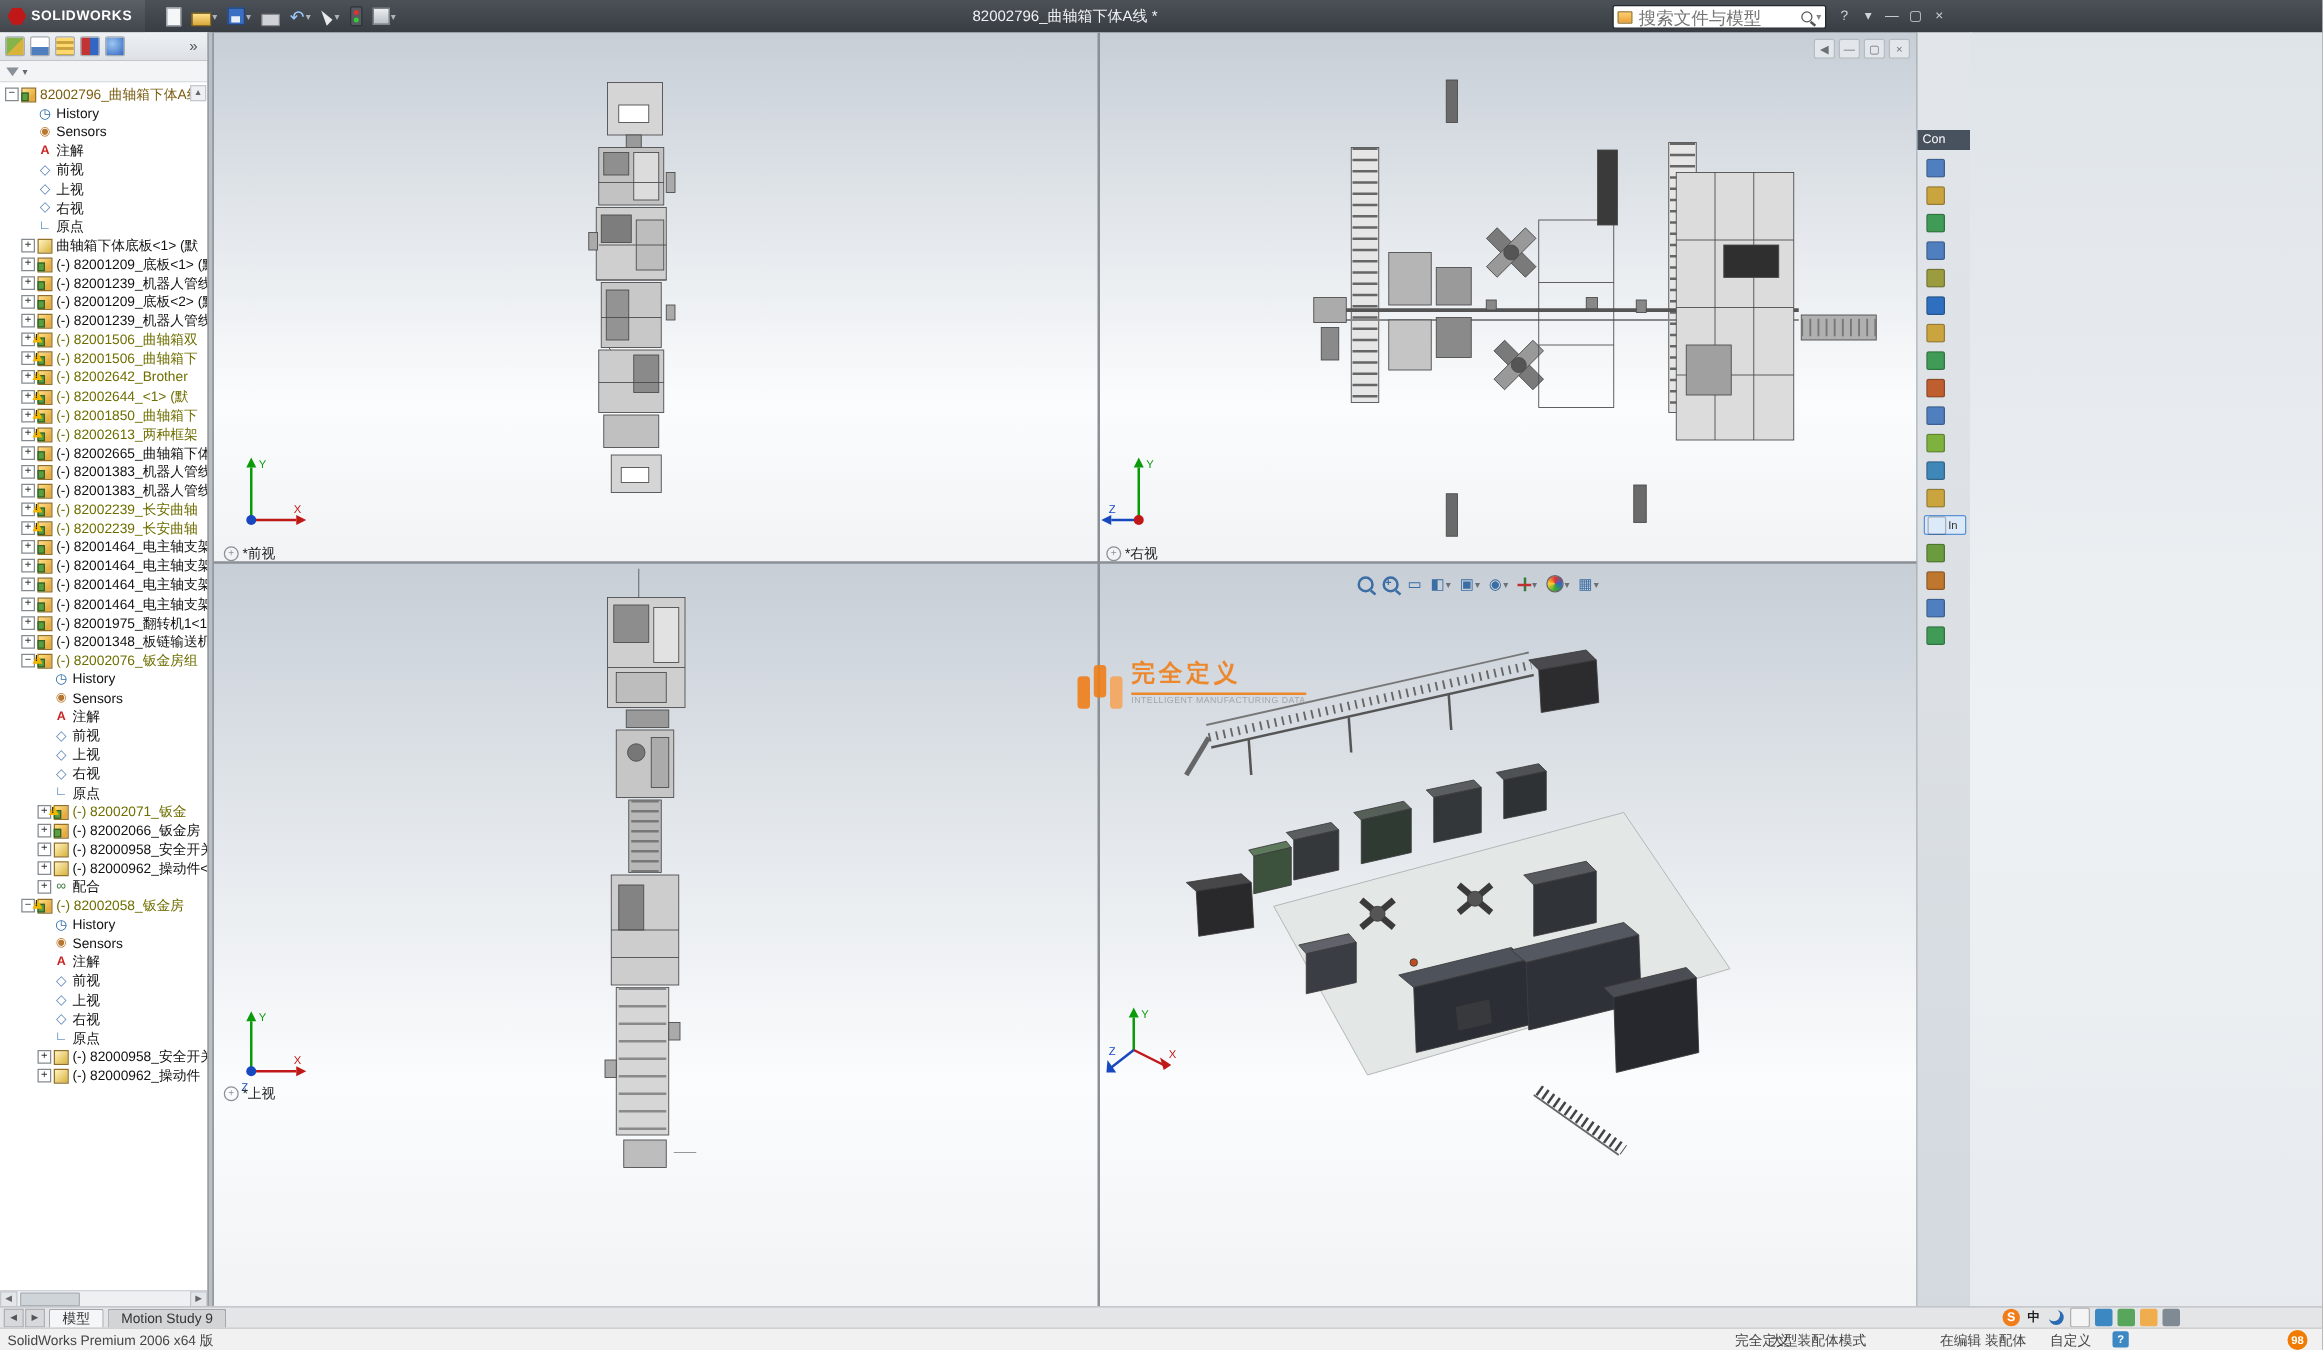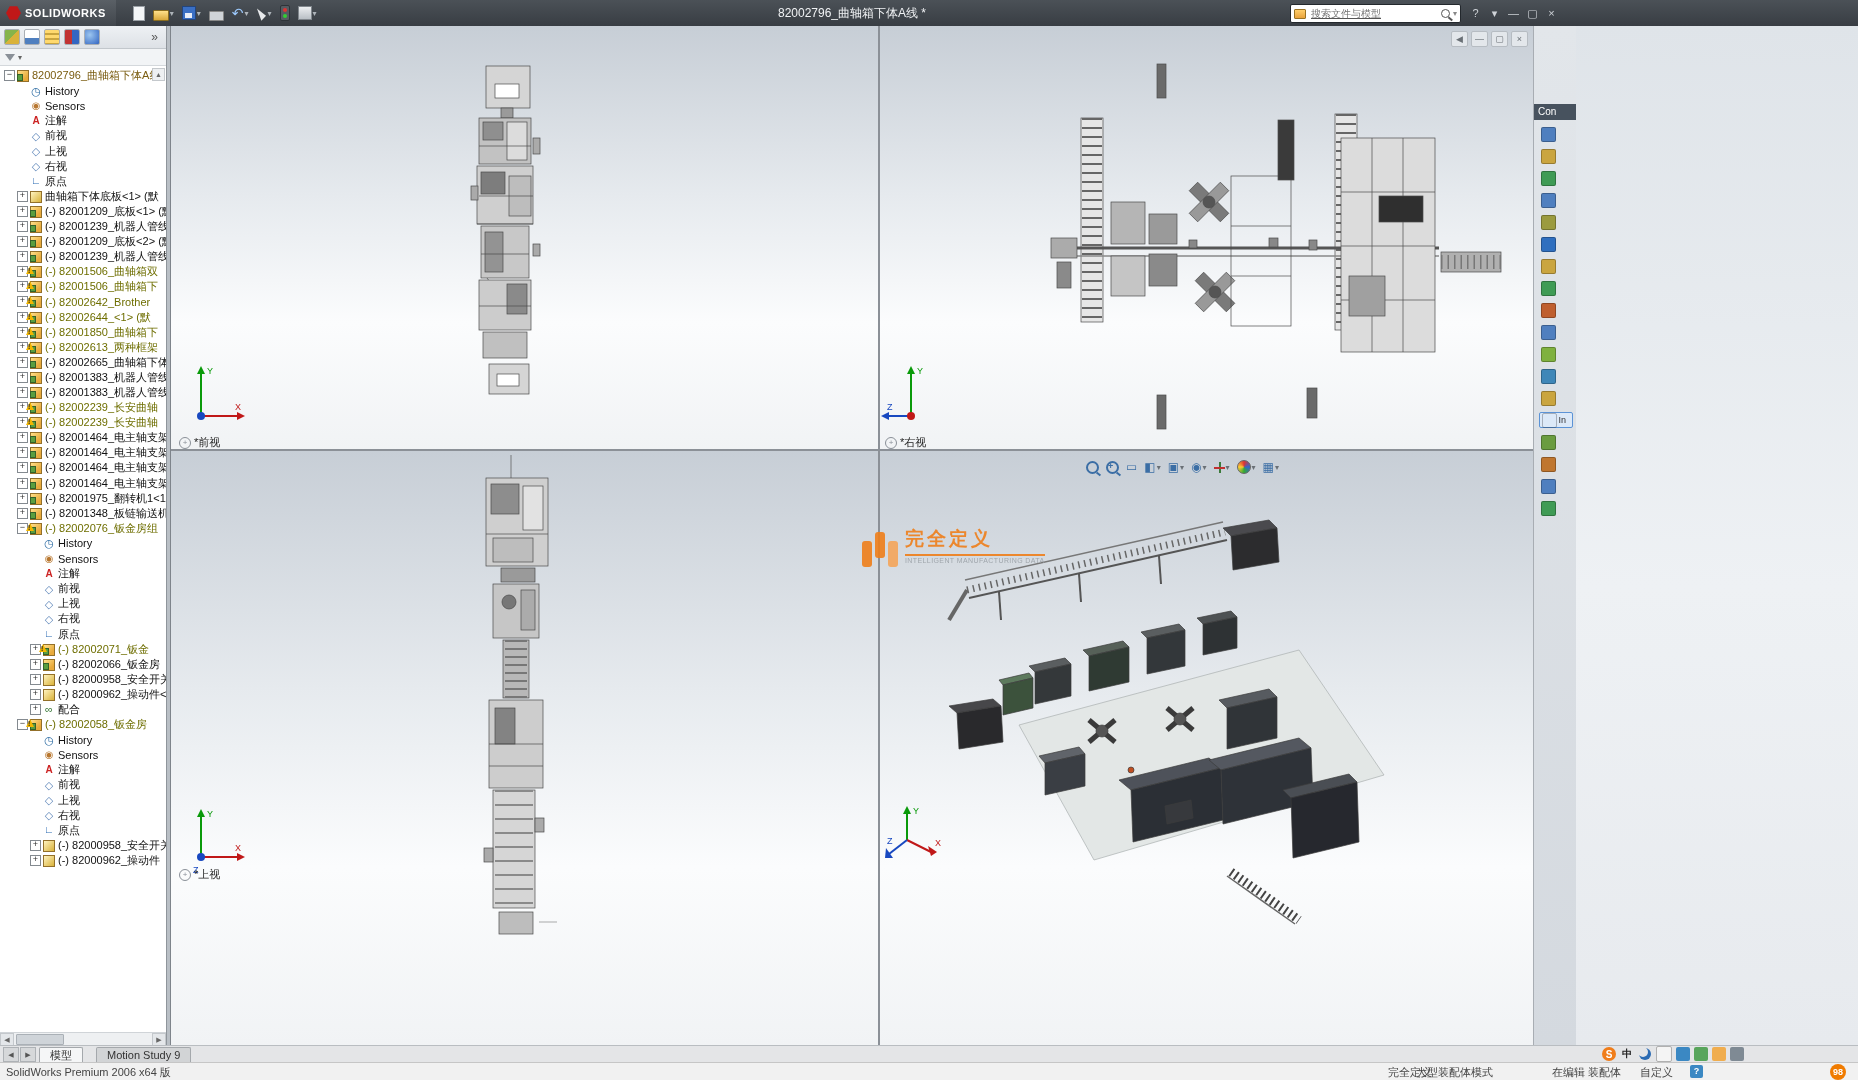--- a/index.html
+++ b/index.html
@@ -25,21 +25,21 @@
   .k-qundo::before{content:"↶";color:#9ecbff;font-size:14px;line-height:14px;}
   .k-qselect{width:0;height:0;border-left:6px solid #e8eaec;border-top:10px solid transparent;border-bottom:3px solid transparent;transform:rotate(-20deg);margin:1px 2px 0 2px;}
   .k-qrebuild{width:8px;height:14px;background:#555b61;border-radius:2px;position:relative;border:1px solid #2e3338;}
   .k-qrebuild::before{content:"";position:absolute;left:2px;top:2px;width:4px;height:4px;border-radius:50%;background:#d33;}
   .k-qrebuild::after{content:"";position:absolute;left:2px;bottom:2px;width:4px;height:4px;border-radius:50%;background:#3c3;}
   .k-qoptions{width:12px;height:12px;background:linear-gradient(#eceef0,#b9bfc5);border:1px solid #80868c;}
   .doc-title{position:absolute;left:852px;top:0;transform:translateX(-50%);line-height:26px;font-size:12px;color:#f0f2f4;white-space:nowrap;}
   .tb-right{position:absolute;right:298px;top:4px;display:flex;align-items:center;gap:6px;}
   .searchbox{display:flex;align-items:center;width:163px;height:17px;background:#fff;border:1px solid #23282d;border-radius:2px;padding:0 3px;gap:3px;}
   .sb-fold{width:10px;height:8px;background:linear-gradient(#ffce6b,#e9a23b);border:1px solid #9a7222;border-radius:1px;}
-  .searchbox input{flex:1;border:none;outline:none;font-size:10px;color:#555;background:transparent;min-width:0;font-family:inherit;text-decoration:underline;}
+  .searchbox input{flex:1;border:none;outline:none;font-size:14px;color:#555;background:transparent;min-width:0;font-family:inherit;}
   .sb-mag{width:7px;height:7px;border:1.5px solid #555;border-radius:50%;position:relative;}
   .sb-mag::after{content:"";position:absolute;width:5px;height:1.5px;background:#555;right:-4px;bottom:-2px;transform:rotate(40deg);}
   .winbtns{display:flex;align-items:center;gap:2px;}
   .wbtn{min-width:17px;height:17px;text-align:center;line-height:17px;color:#cfd3d8;font-size:11px;border-radius:2px;}
   
   #leftpanel{position:absolute;left:0;top:26px;width:166px;height:1019px;background:#fff;border-right:1px solid #9aa0a6;display:flex;flex-direction:column;}
   .lp-tabs{height:22px;background:linear-gradient(#eef1f4,#dde1e6);border-bottom:1px solid #c2c7cc;display:flex;align-items:center;gap:4px;padding:0 4px;}
   .ptab{width:14px;height:14px;border:1px solid #a9aeb4;border-radius:2px;}
   .k-pfm{background:linear-gradient(135deg,#86b44a 50%,#d9b23a 50%);}
   .k-ppm{background:linear-gradient(#fff 55%,#4f7fbf 55%);}
@@ -115,21 +115,21 @@
   .ts-list{position:absolute;left:0;top:100px;width:100%;display:flex;flex-direction:column;align-items:center;gap:6px;}
   .ts-btn{width:34px;height:16px;display:flex;align-items:center;gap:2px;padding:1px 2px;border-radius:2px;box-sizing:border-box;}
   .ts-ic{width:13px;height:13px;border:1px solid rgba(0,0,0,.25);border-radius:2px;flex:none;}
   .ts-lb{font-size:9px;color:#333;}
   .ts-btn.hl{border:1px solid #5b93d6;}
   #rightpane{position:absolute;left:1576px;top:26px;width:282px;height:1019px;background:linear-gradient(180deg,#dfe4e9,#eef1f4 55%,#e7eaee);}
   
   #tabsrow{position:absolute;left:0;top:1045px;width:1858px;height:17px;background:#e4e5e7;border-top:1px solid #b9bdc1;display:flex;align-items:flex-end;}
   .tnav{display:flex;gap:1px;padding:0 3px 1px 3px;}
   .tnav-btn{width:14px;height:13px;font-size:7px;line-height:13px;text-align:center;color:#555;background:#d6d8da;border:1px solid #aeb2b6;}
-  .tabs{display:flex;gap:13px;}
+  .tabs{display:flex;gap:3px;}
   .tab{background:#d2d4d6;border:1px solid #a4a8ac;border-bottom:none;padding:0 10px;font-size:11px;height:15px;line-height:15px;color:#333;border-radius:2px 2px 0 0;}
   .tab.active{background:#f5f6f7;}
   .langbar{position:absolute;left:1602px;bottom:1px;display:flex;align-items:center;gap:4px;}
   .lg{width:14px;height:14px;border-radius:2px;display:flex;align-items:center;justify-content:center;font-size:10px;font-weight:bold;}
   .k-lsogou{background:#f07d1a;color:#fff;border-radius:50%;}
   .k-lzh{color:#222;background:transparent;}
   .k-lmoon{position:relative;background:transparent;}
   .k-lmoon::before{content:"";position:absolute;left:1px;top:1px;width:12px;height:12px;border-radius:50%;background:#2b6bb3;}
   .k-lmoon::after{content:"";position:absolute;left:0;top:0;width:10px;height:10px;border-radius:50%;background:#e4e5e7;}
   .k-lt1{background:#f4f4f4;border:1px solid #b0b0b0;}

